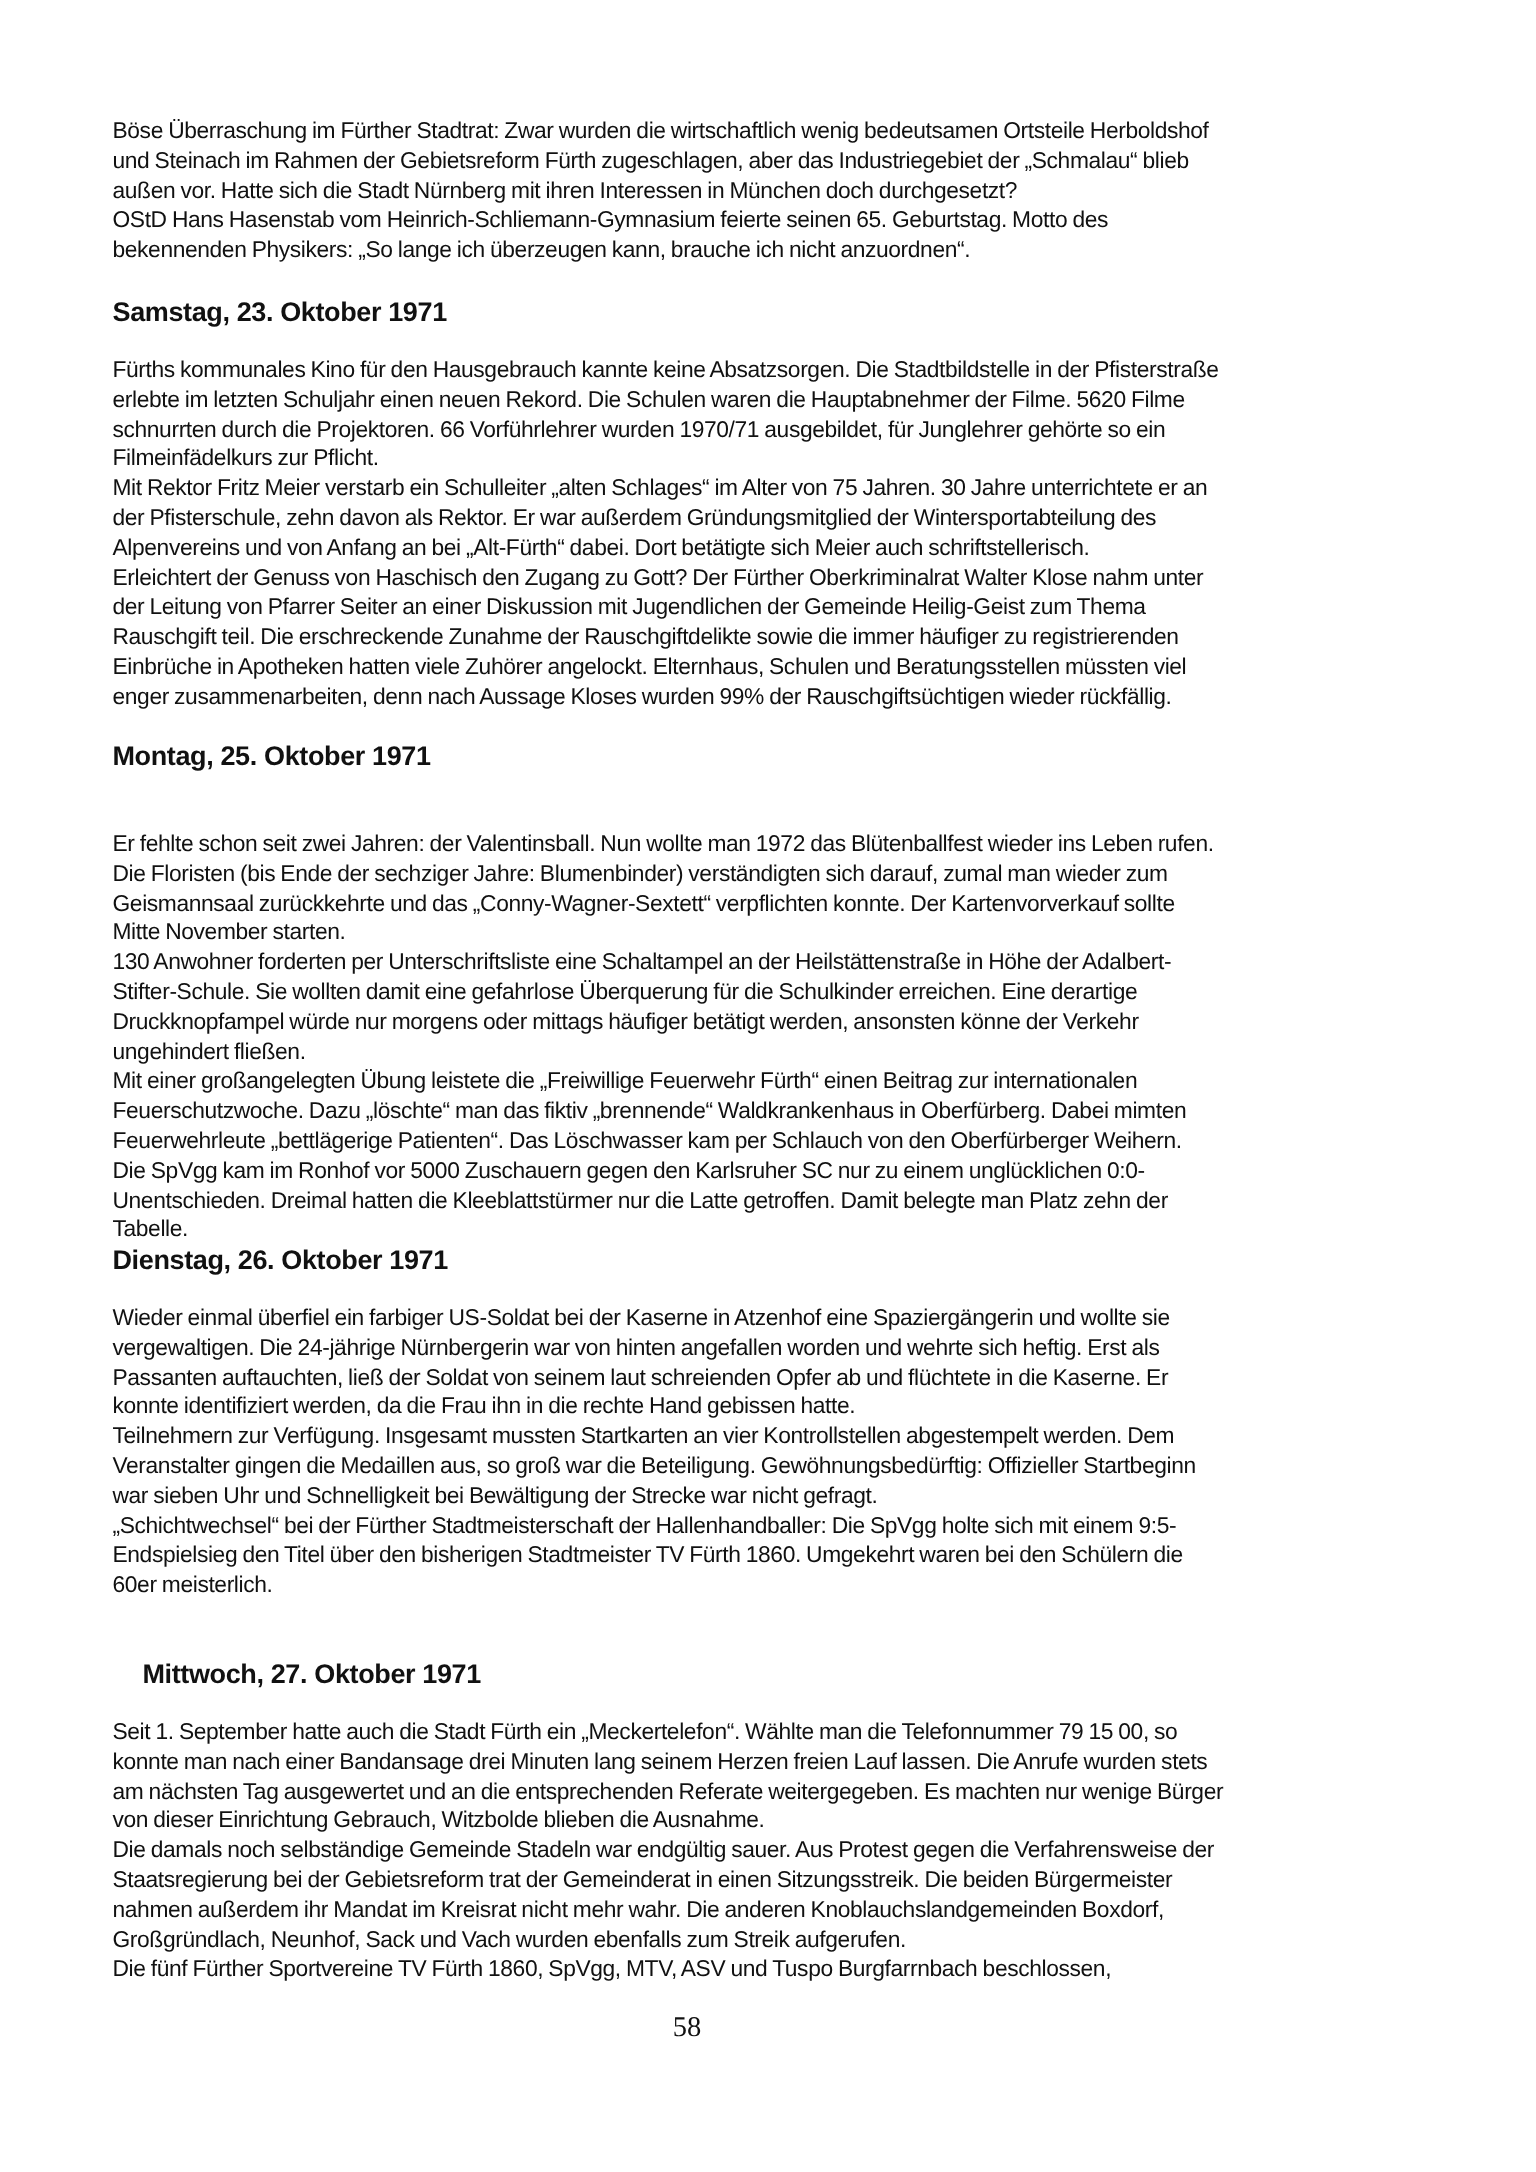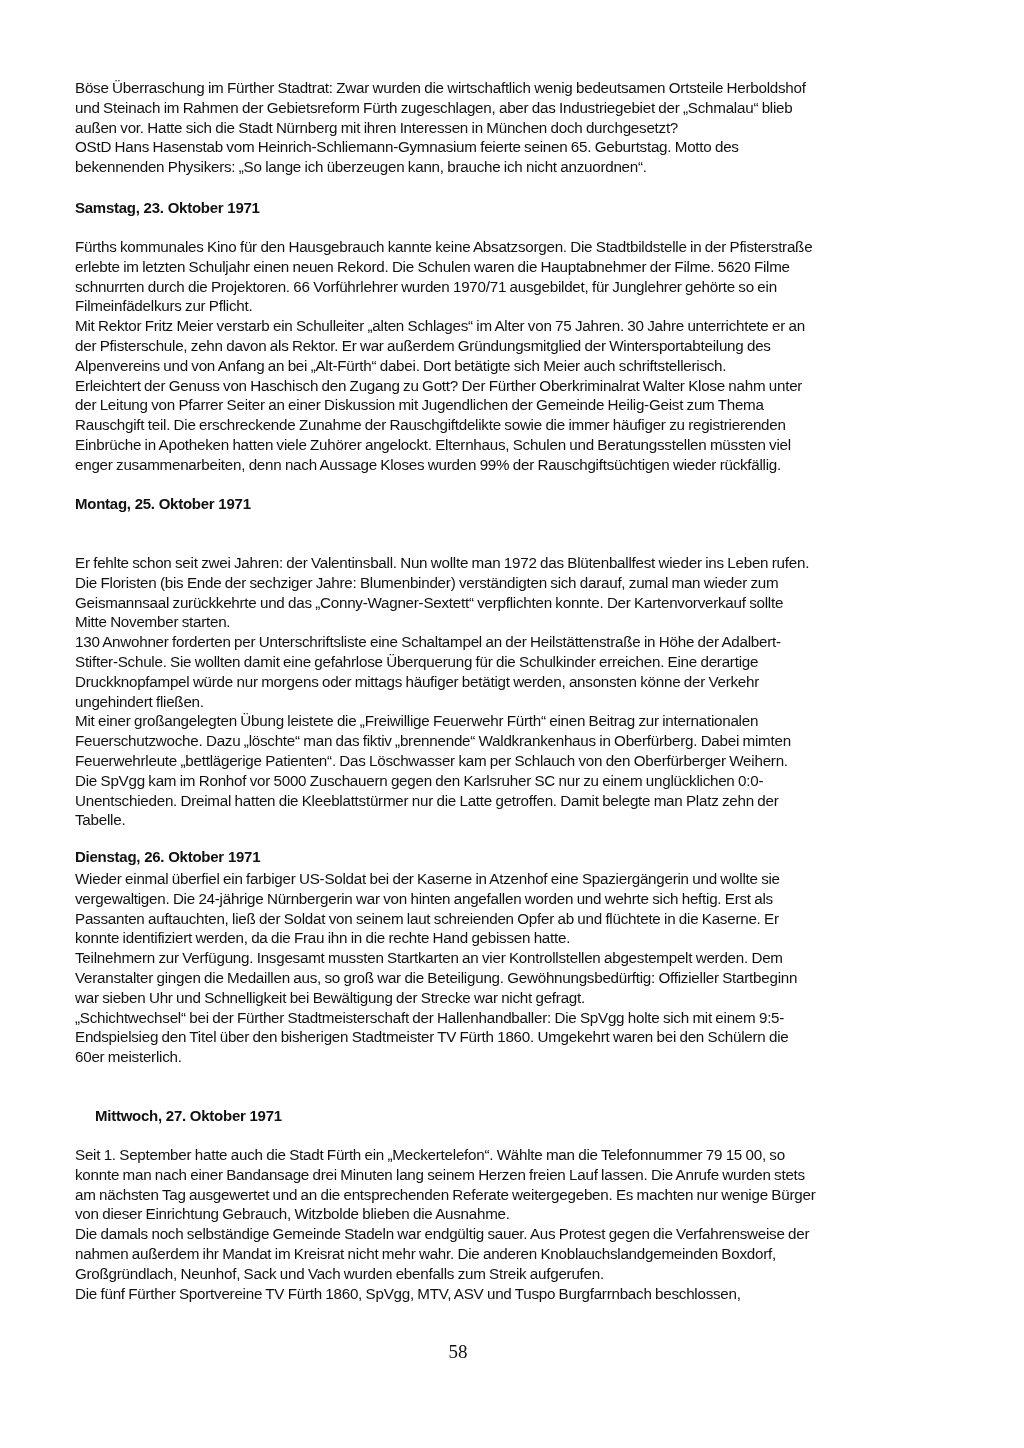--- a/index.html
+++ b/index.html
@@ -14,21 +14,21 @@
     font-size: 15.2px;
     line-height: 19.8px;
     height: 19.8px;
     white-space: nowrap;
     letter-spacing: -0.25px;
     word-spacing: -0.5px;
   }
   .heading {
     position: absolute; left: 75px;
     font-family: "Liberation Sans", sans-serif;
-    font-size: 15px; font-weight: bold; line-height: 20px;
+    font-size: 18px; font-weight: bold; line-height: 20px;
     letter-spacing: -0.25px; white-space: nowrap;
   }
   .pagenum {
     position: absolute; left: 0; width: 916px; top: 1341px; text-align: center;
     font-family: "Liberation Serif", serif; font-size: 19px; line-height: 22px;
   }
 </style>
 </head>
 <body>
 
@@ -69,40 +69,41 @@
     <div class="line">Druckknopfampel würde nur morgens oder mittags häufiger betätigt werden, ansonsten könne der Verkehr</div>
     <div class="line">ungehindert fließen.</div>
     <div class="line">Mit einer großangelegten Übung leistete die „Freiwillige Feuerwehr Fürth“ einen Beitrag zur internationalen</div>
     <div class="line">Feuerschutzwoche. Dazu „löschte“ man das fiktiv „brennende“ Waldkrankenhaus in Oberfürberg. Dabei mimten</div>
     <div class="line">Feuerwehrleute „bettlägerige Patienten“. Das Löschwasser kam per Schlauch von den Oberfürberger Weihern.</div>
     <div class="line">Die SpVgg kam im Ronhof vor 5000 Zuschauern gegen den Karlsruher SC nur zu einem unglücklichen 0:0-</div>
     <div class="line">Unentschieden. Dreimal hatten die Kleeblattstürmer nur die Latte getroffen. Damit belegte man Platz zehn der</div>
     <div class="line">Tabelle.</div>
   </div>
 
-  <div class="heading" style="top:830px;margin-top:17px;">Dienstag, 26. Oktober 1971</div>
+  <div class="heading" style="top:830px;">Dienstag, 26. Oktober 1971</div>
   <div class="block" style="top:869px;">
     <div class="line">Wieder einmal überfiel ein farbiger US-Soldat bei der Kaserne in Atzenhof eine Spaziergängerin und wollte sie</div>
     <div class="line">vergewaltigen. Die 24-jährige Nürnbergerin war von hinten angefallen worden und wehrte sich heftig. Erst als</div>
     <div class="line">Passanten auftauchten, ließ der Soldat von seinem laut schreienden Opfer ab und flüchtete in die Kaserne. Er</div>
     <div class="line">konnte identifiziert werden, da die Frau ihn in die rechte Hand gebissen hatte.</div>
     <div class="line">Teilnehmern zur Verfügung. Insgesamt mussten Startkarten an vier Kontrollstellen abgestempelt werden. Dem</div>
     <div class="line">Veranstalter gingen die Medaillen aus, so groß war die Beteiligung. Gewöhnungsbedürftig: Offizieller Startbeginn</div>
     <div class="line">war sieben Uhr und Schnelligkeit bei Bewältigung der Strecke war nicht gefragt.</div>
     <div class="line">„Schichtwechsel“ bei der Fürther Stadtmeisterschaft der Hallenhandballer: Die SpVgg holte sich mit einem 9:5-</div>
     <div class="line">Endspielsieg den Titel über den bisherigen Stadtmeister TV Fürth 1860. Umgekehrt waren bei den Schülern die</div>
     <div class="line">60er meisterlich.</div>
   </div>
 
   <div class="heading" style="top:1106px;margin-left:20px;">Mittwoch, 27. Oktober 1971</div>
   <div class="block" style="top:1145px;">
     <div class="line">Seit 1. September hatte auch die Stadt Fürth ein „Meckertelefon“. Wählte man die Telefonnummer 79 15 00, so</div>
     <div class="line">konnte man nach einer Bandansage drei Minuten lang seinem Herzen freien Lauf lassen. Die Anrufe wurden stets</div>
     <div class="line">am nächsten Tag ausgewertet und an die entsprechenden Referate weitergegeben. Es machten nur wenige Bürger</div>
     <div class="line">von dieser Einrichtung Gebrauch, Witzbolde blieben die Ausnahme.</div>
     <div class="line">Die damals noch selbständige Gemeinde Stadeln war endgültig sauer. Aus Protest gegen die Verfahrensweise der</div>
+    <div class="line">Staatsregierung bei der Gebietsreform trat der Gemeinderat in einen Sitzungsstreik. Die beiden Bürgermeister</div>
     <div class="line">nahmen außerdem ihr Mandat im Kreisrat nicht mehr wahr. Die anderen Knoblauchslandgemeinden Boxdorf,</div>
     <div class="line">Großgründlach, Neunhof, Sack und Vach wurden ebenfalls zum Streik aufgerufen.</div>
     <div class="line">Die fünf Fürther Sportvereine TV Fürth 1860, SpVgg, MTV, ASV und Tuspo Burgfarrnbach beschlossen,</div>
   </div>
 
   <div class="pagenum">58</div>
 </div>
 
 </body></html>

